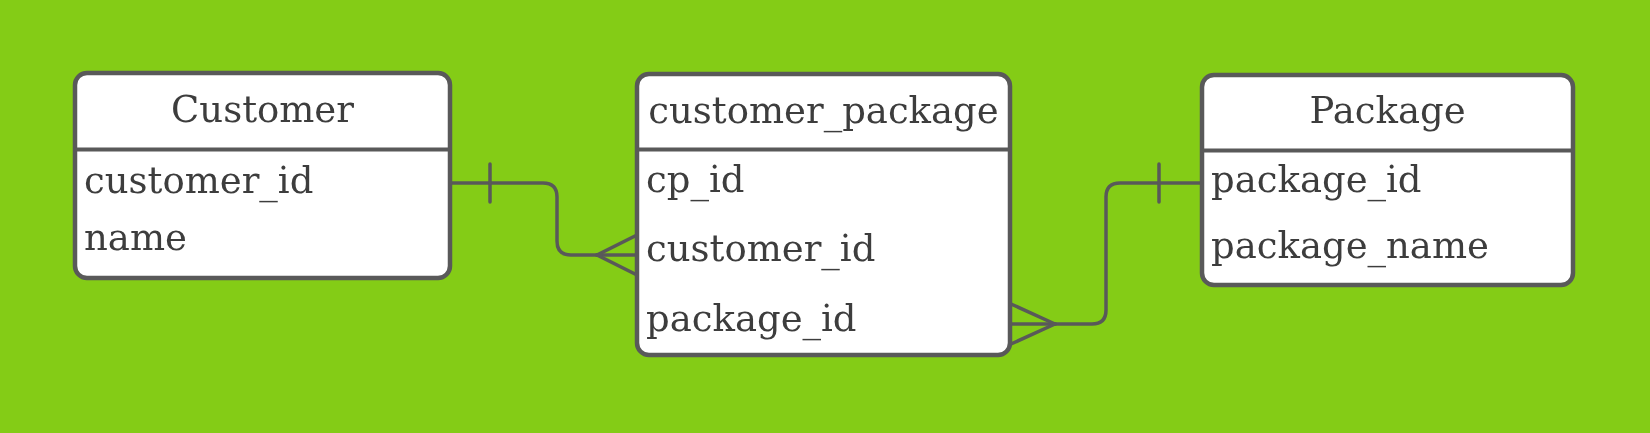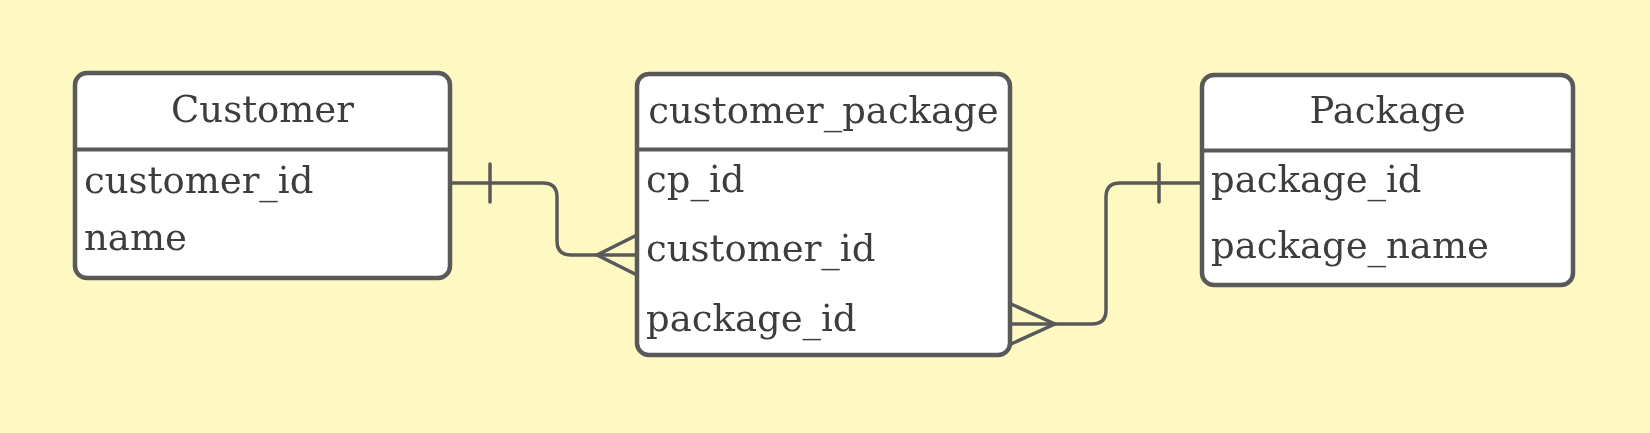--- a/index.html
+++ b/index.html
@@ -4,21 +4,21 @@
 <style>
   html, body {
     margin: 0;
     padding: 0;
     background: #ffffff;
   }
   .canvas {
     position: relative;
     width: 1650px;
     height: 433px;
-    background: #fef9c3;
+    background: #84cc16;
     overflow: hidden;
   }
   svg text {
     font-family: "DejaVu Serif", "Liberation Serif", serif;
     font-size: 37px;
     fill: #3d3d3d;
   }
   svg .entity-box {
     fill: #ffffff;
     stroke: #595959;

